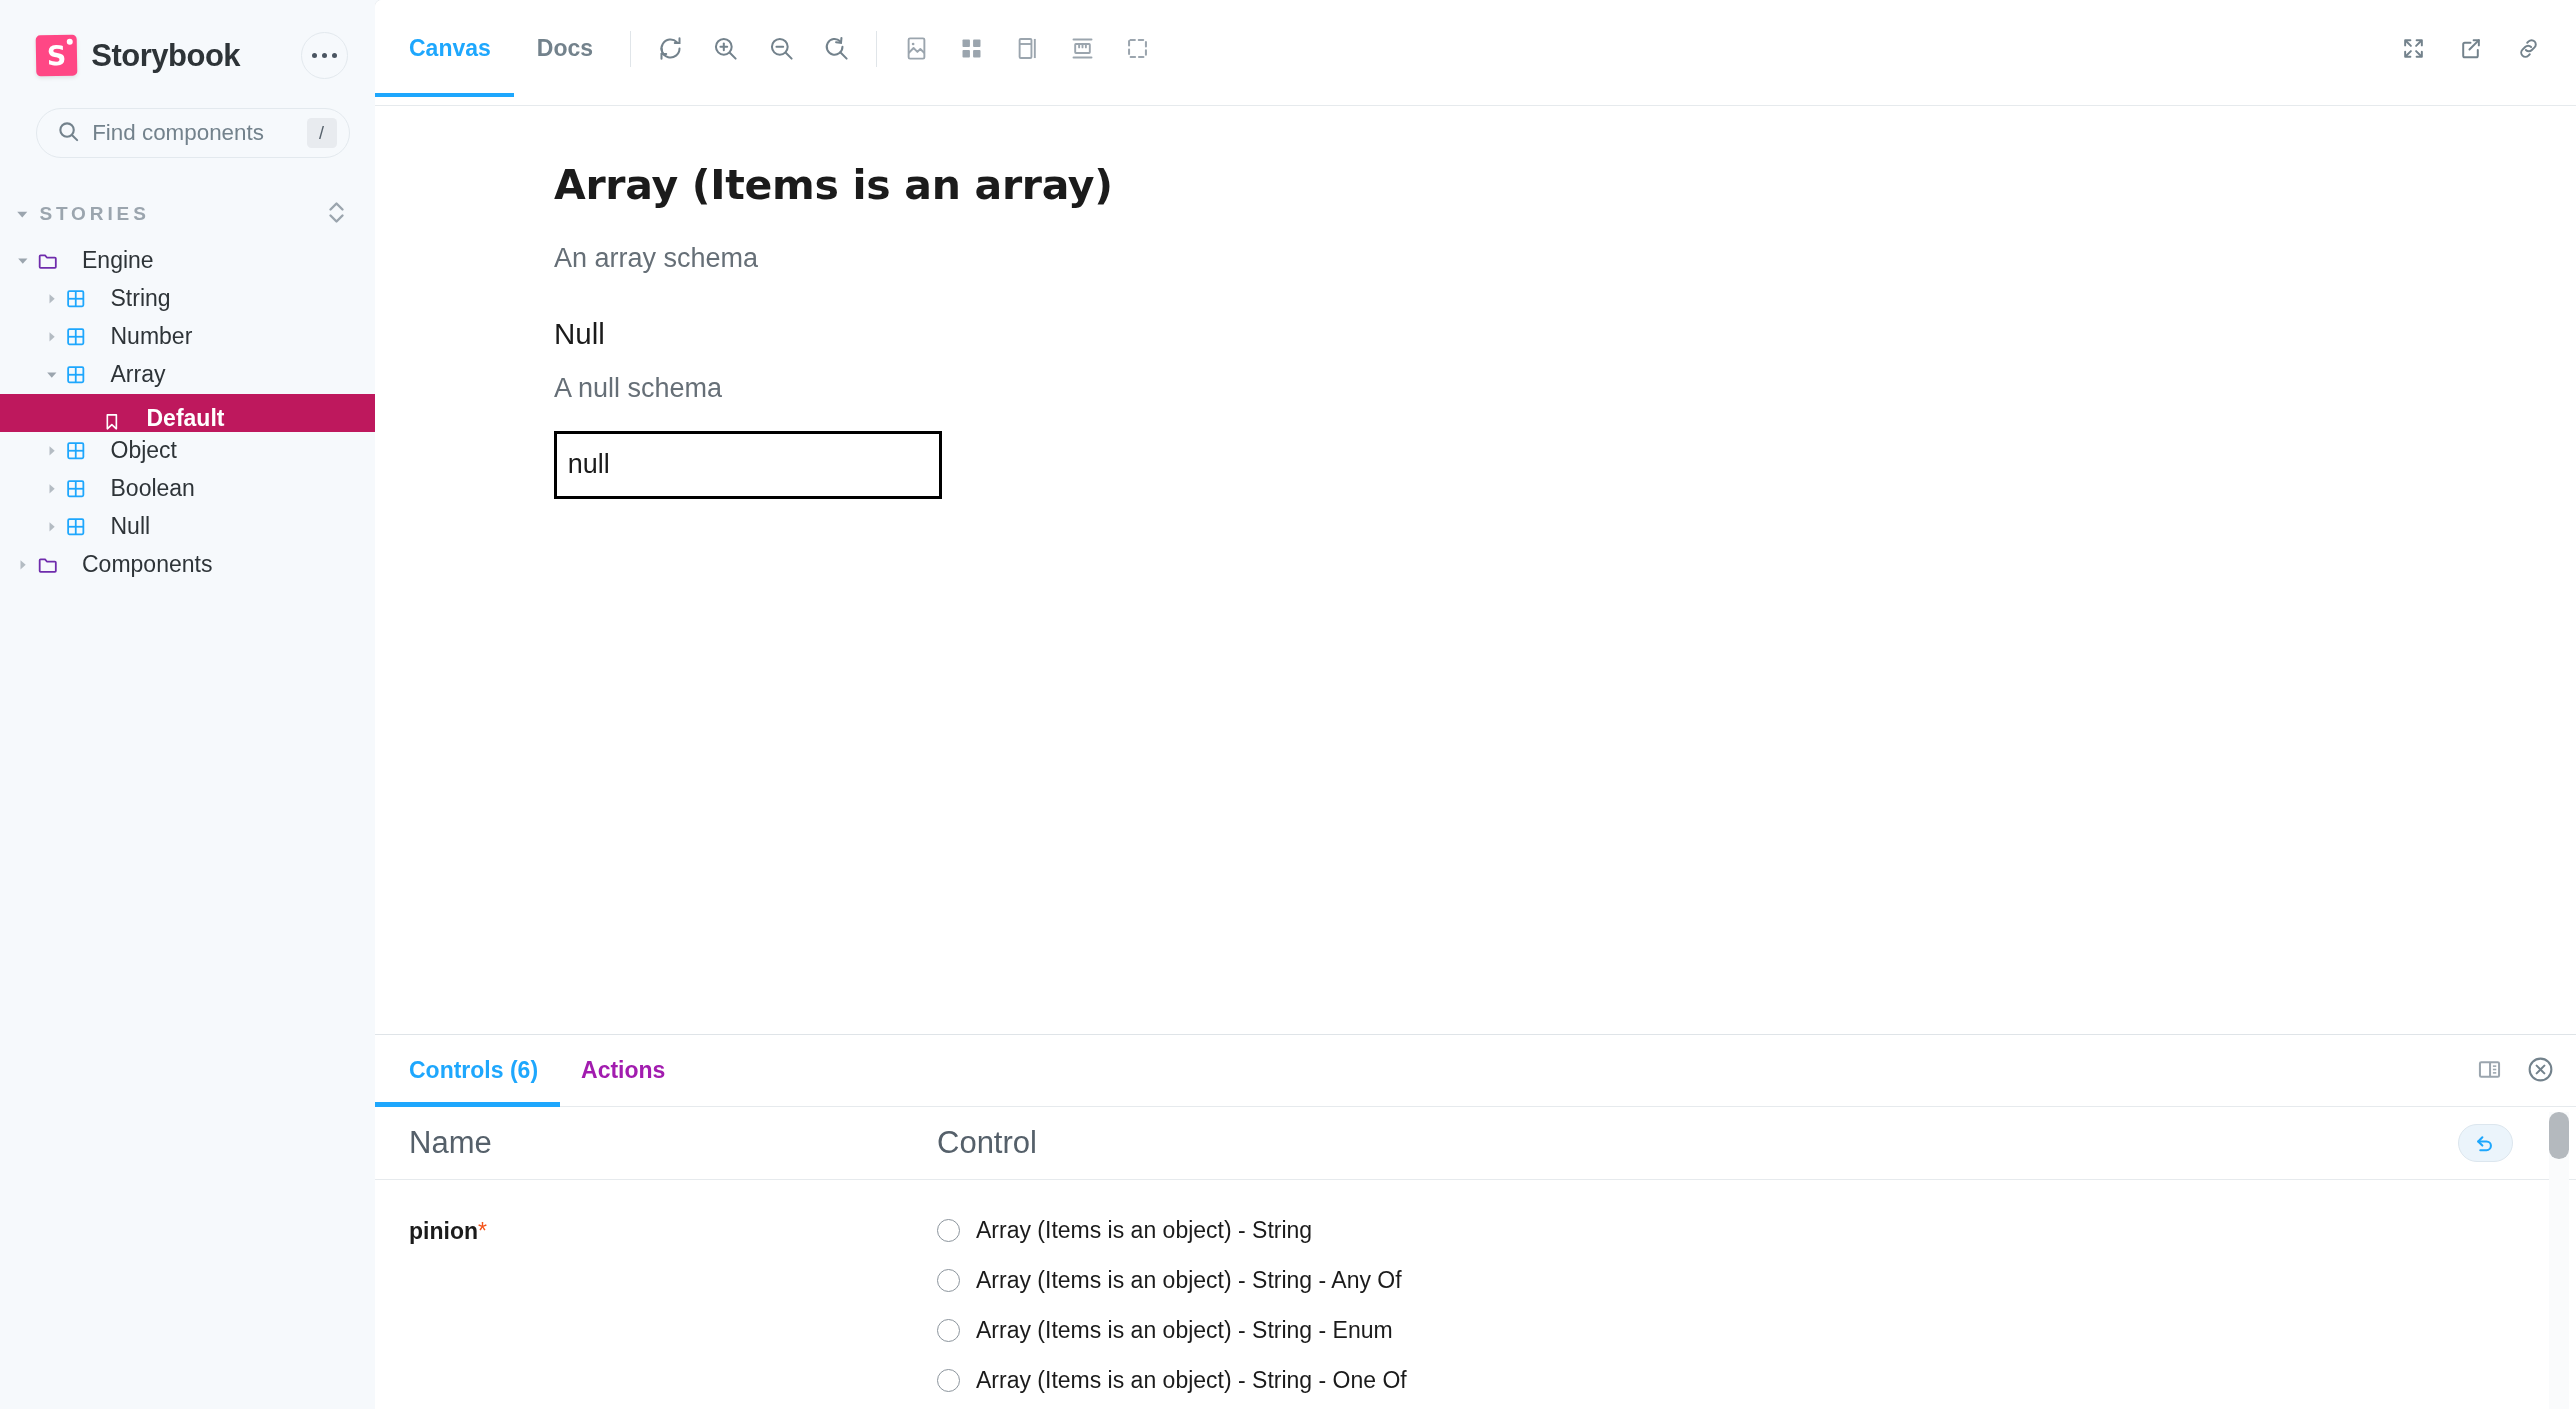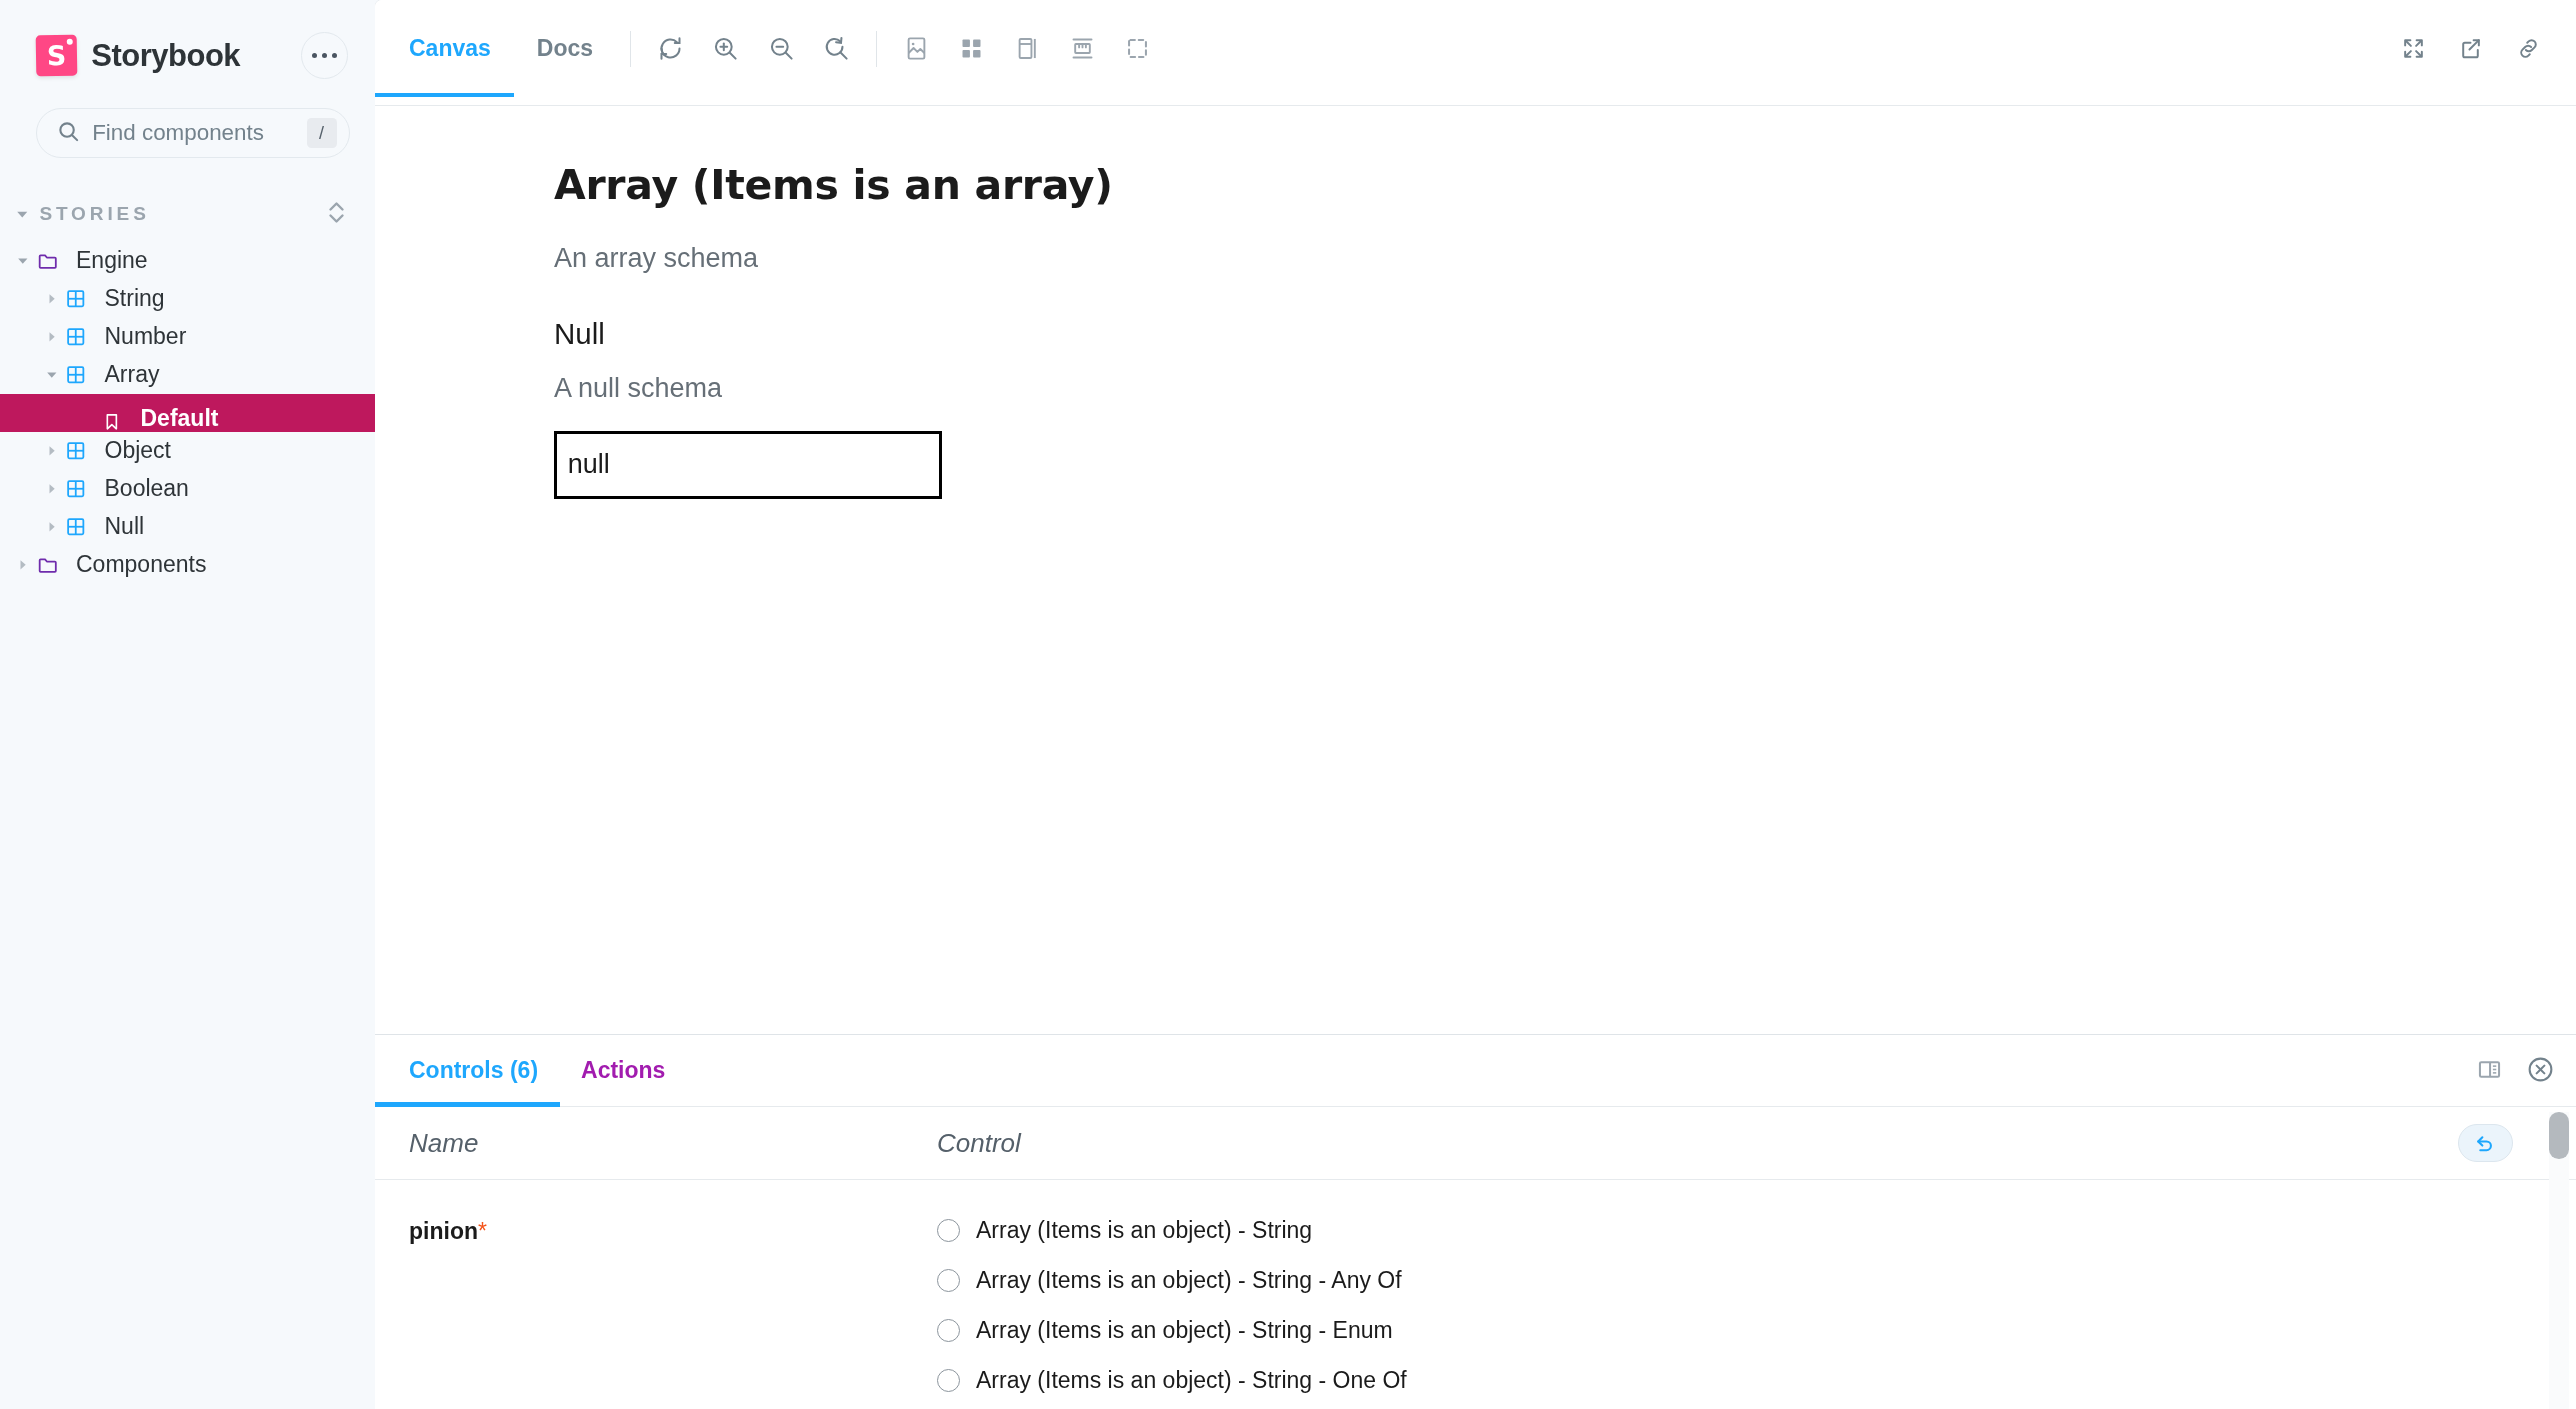--- a/index.html
+++ b/index.html
@@ -81,21 +81,21 @@
 
   .tree { margin-top: 12.5px; }
   .tree-row {
     display: flex; align-items: center;
     height: 38px; cursor: pointer; position: relative;
     font-size: 23px; color: #2E3438;
   }
   .tree-row.selected { background: #be185d; color: #fff; font-weight: bold; align-items: flex-end; }
   .tree-caret { width: 21.5px; flex: 0 0 21.5px; display: flex; align-items: center; justify-content: center; }
   .tree-icon { width: 27px; flex: 0 0 27px; display: flex; align-items: center; justify-content: center; }
-  .tree-label { margin-left: 15px; white-space: nowrap; }
+  .tree-label { margin-left: 21px; white-space: nowrap; }
   .d0 { padding-left: 12.5px; }
   .d1 { padding-left: 41px; }
   .d2 { padding-left: 77px; }
 
   
   .main {
     flex: 1 1 auto; height: 100%;
     display: flex; flex-direction: column;
     background: #F6F9FC;
     padding: 0;
@@ -201,21 +201,21 @@
     height: 4.5px; background: #1EA7FD;
   }
   .pt-right { margin-left: auto; display: flex; align-items: center; gap: 23px; }
 
   .ctrl-table { flex: 1 1 auto; position: relative; overflow: hidden; }
   .ct-head {
     display: flex; align-items: center;
     height: 73px; border-bottom: 0.9px solid #E6EAED;
     padding: 0 36px 0 34px; position: relative;
   }
-  .ct-th { font-size: 26px; color: #55606A; font-weight: normal; font-style: italic; }
+  .ct-th { font-size: 31px; color: #55606A; font-weight: normal; }
   .ct-th.name { flex: 0 0 528px; }
   .ct-reset {
     position: absolute; right: 63px; top: 50%; transform: translateY(-50%);
     width: 55px; height: 38px; border-radius: 19px;
     background: #EBF4FB; border: 0.9px solid #DCE6EE;
     display: flex; align-items: center; justify-content: center;
     cursor: pointer;
   }
   .ct-row { display: flex; padding: 25px 34px 0 34px; }
   .ct-name {

